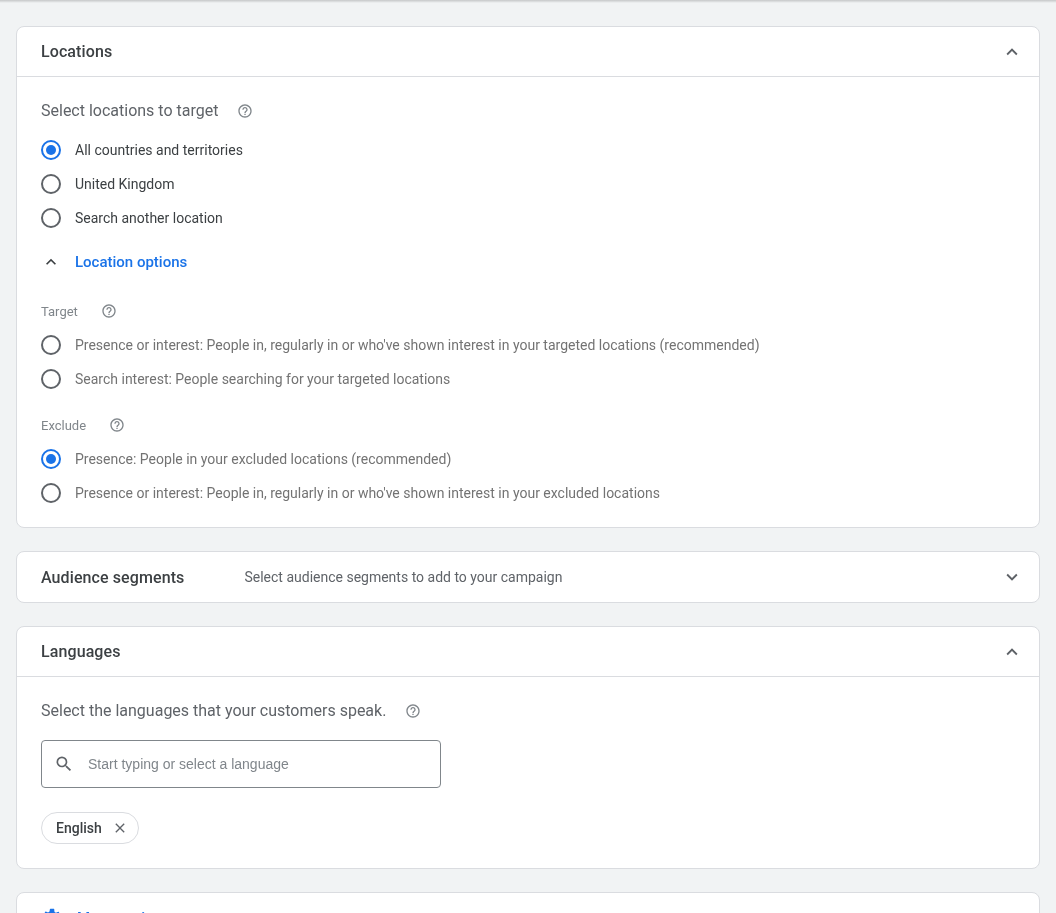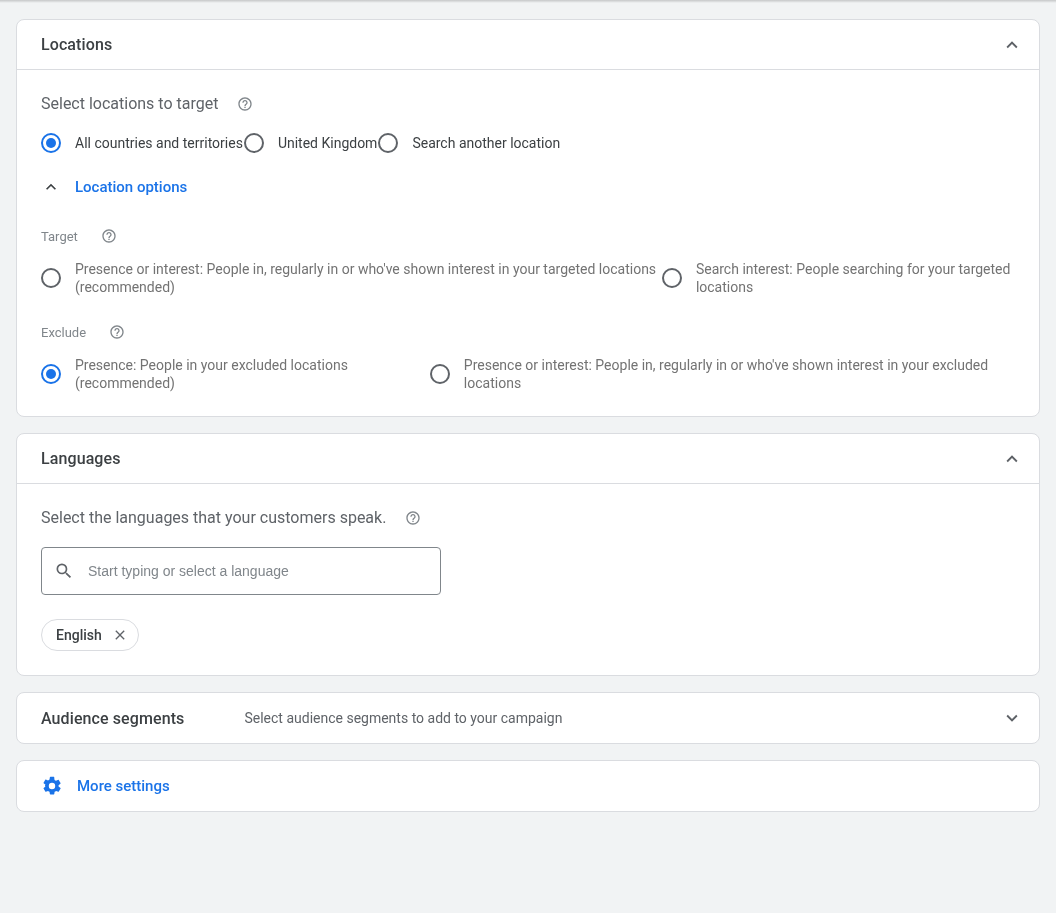--- a/index.html
+++ b/index.html
@@ -14,21 +14,21 @@
   }
   .page {
     width: 1056px;
     margin: 0 auto;
     padding: 0 16px 16px 16px;
   }
   .card {
     background: #fff;
     border: 1px solid #dadce0;
     border-radius: 8px;
-    margin-top: 16px;
+    margin-top: 23px;
     overflow: hidden;
   }
   .card:first-child {
     margin-top: 4px; 
     border-top-left-radius: 0;
     border-top-right-radius: 0;
     border-top: none;
   }
   .card-header {
     display: flex;
@@ -68,21 +68,21 @@
 
   .section-label {
     color: #5f6368;
     font-size: 16px;
     margin-bottom: 20px;
     display: flex;
     align-items: center;
     gap: 19px;
   }
 
-  .radio-list { display: flex; flex-direction: row; gap: 1px; }
+  .radio-list { display: flex; flex-direction: column; gap: 14px; }
   .radio-item {
     display: flex;
     align-items: center;
     gap: 14px;
     cursor: pointer;
     line-height: 18px;
   }
   .radio-item .lbl { color: #3c4043; }
   .radio-item.sub .lbl { color: #737373; }
 
@@ -249,20 +249,32 @@
         <label class="radio-item sub">
           <span class="radio selected"></span>
           <span class="lbl">Presence: People in your excluded locations (recommended)</span>
         </label>
         <label class="radio-item sub">
           <span class="radio"></span>
           <span class="lbl">Presence or interest: People in, regularly in or who've shown interest in your excluded locations</span>
         </label>
       </div>
 
+    </div>
+  </div>
+
+  <div class="card">
+    <div class="card-header">
+      <div class="card-title">Audience segments</div>
+      <div class="card-subtitle">Select audience segments to add to your campaign</div>
+      <div class="card-chevron">
+        <svg width="22" height="22" viewBox="0 0 24 24">
+            <path fill="#5f6368" d="M7.41 8.59 12 13.17l4.59-4.58L18 10l-6 6-6-6z"></path>
+          </svg>
+      </div>
     </div>
   </div>
 
   <div class="card">
     <div class="card-header bordered">
       <div class="card-title">Languages</div>
       <div class="card-chevron">
         <svg width="22" height="22" viewBox="0 0 24 24">
             <path fill="#5f6368" d="M7.41 15.41 12 10.83l4.59 4.58L18 14l-6-6-6 6z"></path>
           </svg>
@@ -296,32 +308,20 @@
                 <path d="M19 6.41 17.59 5 12 10.59 6.41 5 5 6.41 10.59 12 5 17.59 6.41 19 12 13.41 17.59 19 19 17.59 13.41 12z"></path>
               </svg>
           </span>
         </div>
       </div>
 
     </div>
   </div>
 
   <div class="card">
-    <div class="card-header">
-      <div class="card-title">Audience segments</div>
-      <div class="card-subtitle">Select audience segments to add to your campaign</div>
-      <div class="card-chevron">
-        <svg width="22" height="22" viewBox="0 0 24 24">
-            <path fill="#5f6368" d="M7.41 8.59 12 13.17l4.59-4.58L18 10l-6 6-6-6z"></path>
-          </svg>
-      </div>
-    </div>
-  </div>
-
-  <div class="card">
     <div class="more-settings">
       <span>
         <svg width="22" height="22" viewBox="0 0 24 24">
             <path d="M19.14 12.94a7.14 7.14 0 0 0 .05-.94 7.14 7.14 0 0 0-.05-.94l2.03-1.58a.5.5 0 0 0 .12-.64l-1.92-3.32a.5.5 0 0 0-.6-.22l-2.39.96a7.03 7.03 0 0 0-1.62-.94l-.36-2.54A.5.5 0 0 0 14 2h-3.84a.5.5 0 0 0-.49.42l-.36 2.54c-.58.24-1.12.55-1.62.94l-2.39-.96a.5.5 0 0 0-.6.22L2.78 8.48a.5.5 0 0 0 .12.64l2.03 1.58c-.4.31-.6.63-.6.94s.2.63.6.94l-2.03 1.58a.5.5 0 0 0-.12.64l1.92 3.32c.13.22.39.31.6.22l2.39-.96c.5.39 1.04.7 1.62.94l.36 2.54c.4.24.25.42.49.42H14c.24 0 .45-.18.49-.42l.36-2.54c.58-.24 1.12-.55 1.62-.94l2.39.96c.21.09.47 0 .6-.22l1.92-3.32a.5.5 0 0 0-.12-.64l-2.03-1.58zM12 15.5A3.5 3.5 0 1 1 12 8.5a3.5 3.5 0 0 1 0 7z"></path>
           </svg>
       </span>
       <span>More settings</span>
     </div>
   </div>
 

